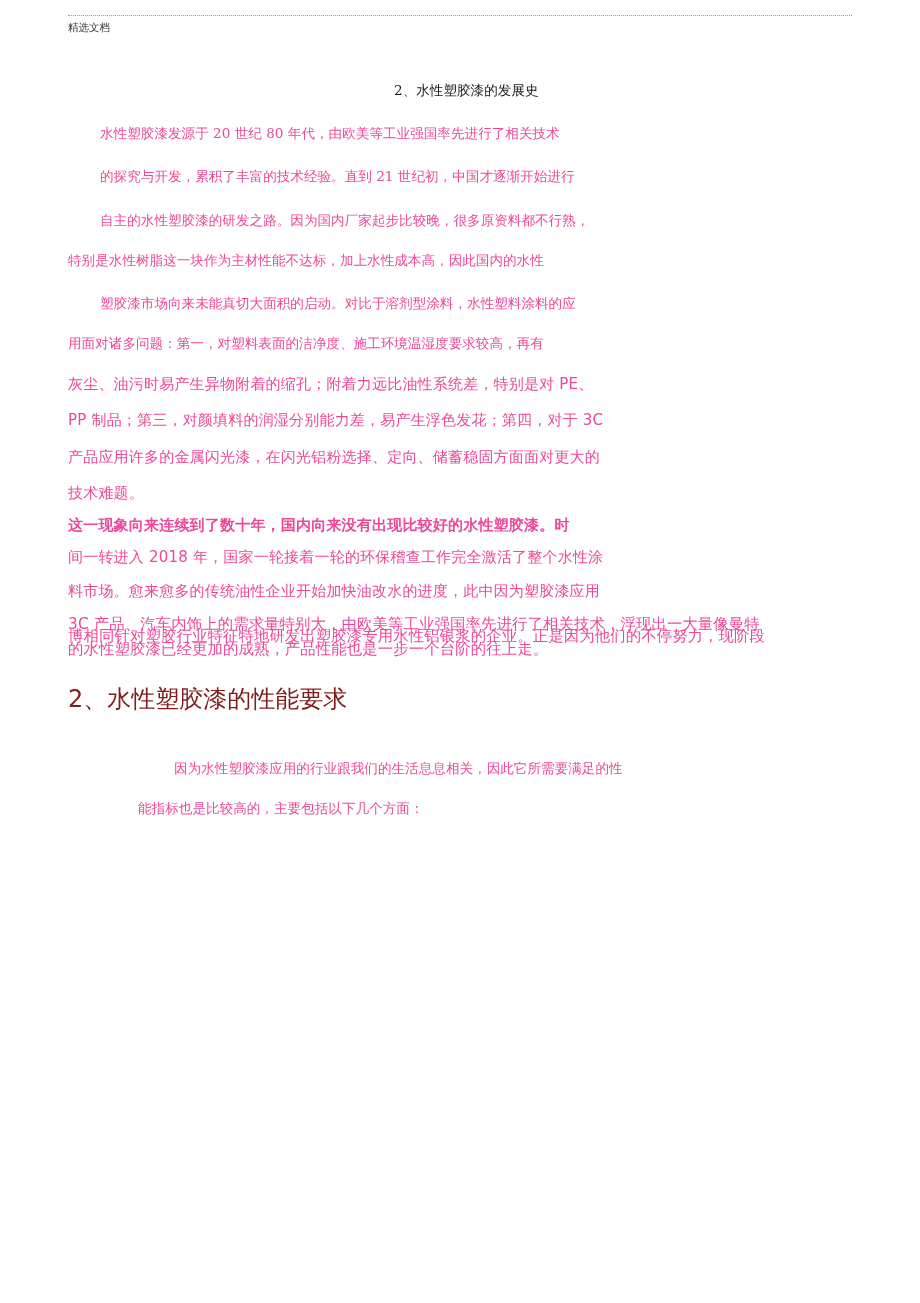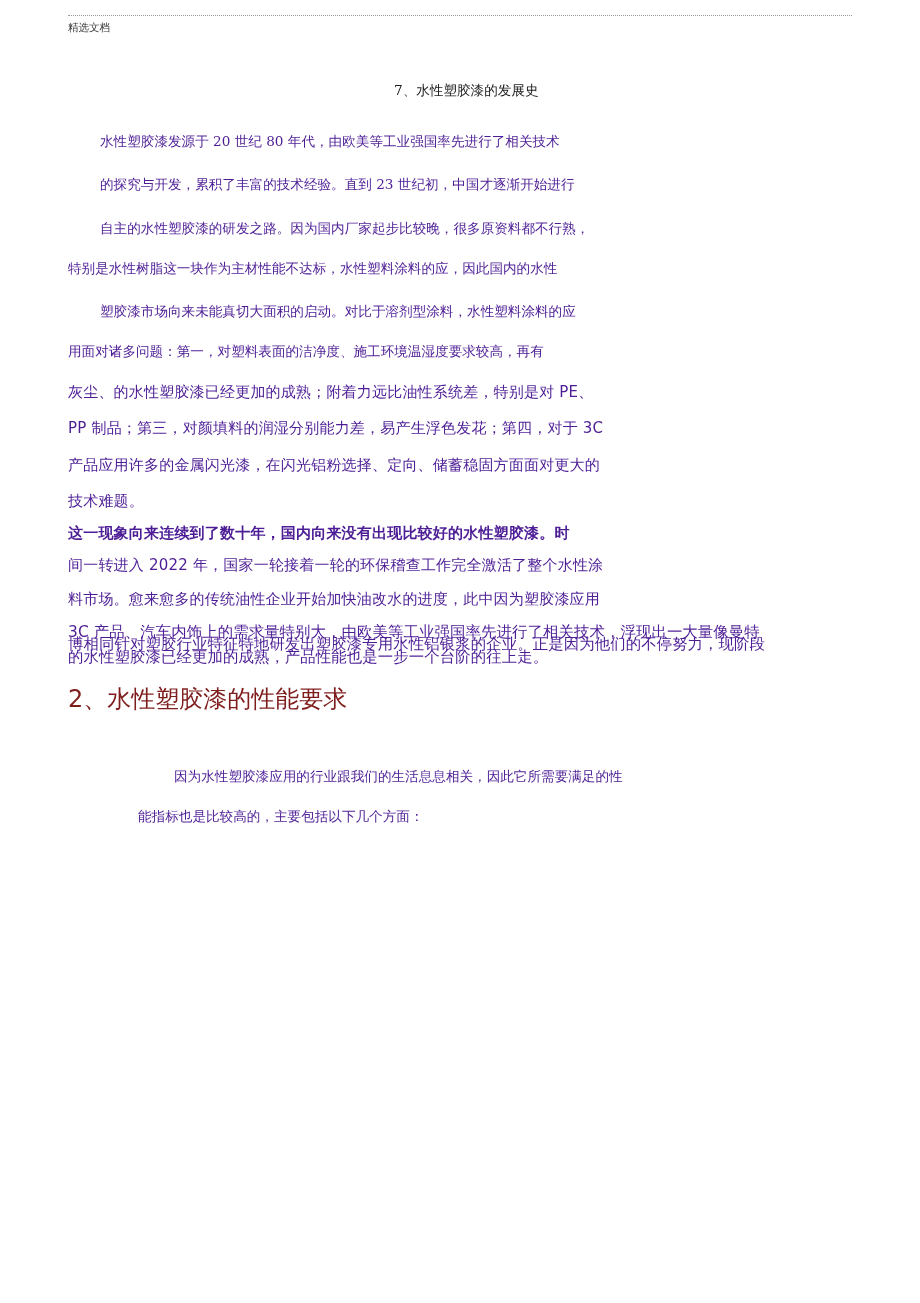--- a/index.html
+++ b/index.html
@@ -31,23 +31,22 @@
       line-height: 14px;
       color: #333;
       font-family: "DejaVu Serif", "Liberation Serif", serif;
       margin-top: 20px;
     }
     .line {
       position: absolute;
       white-space: nowrap;
       font-size: 13.6px;
       line-height: 18px;
-      color: #4c1d95;
+      color: #ec4899;
       font-family: "DejaVu Serif", "Liberation Serif", serif;
-      margin-top: 8px;
     }
     .line.sans {
       font-family: "DejaVu Sans", "Liberation Sans", sans-serif;
       font-size: 15px;
       letter-spacing: 0.2px;
     }
     .line.tight {
       font-family: "DejaVu Sans", "Liberation Sans", sans-serif;
       font-size: 15.4px;
       line-height: 12px;
@@ -73,35 +72,35 @@
       color: #7f1d1d;
     }
   </style>
 </head>
 <body>
 
 <div class="page-header">
   <span class="page-header-label">精选文档</span>
 </div>
 
-<div class="section-title-1">7、水性塑胶漆的发展史</div>
+<div class="section-title-1">2、水性塑胶漆的发展史</div>
 
 <div>
   <div class="line" style="left:100px; top:124px;">水性塑胶漆发源于 20 世纪 80 年代，由欧美等工业强国率先进行了相关技术</div>
-  <div class="line" style="left:100px; top:167px;">的探究与开发，累积了丰富的技术经验。直到 23 世纪初，中国才逐渐开始进行</div>
+  <div class="line" style="left:100px; top:167px;">的探究与开发，累积了丰富的技术经验。直到 21 世纪初，中国才逐渐开始进行</div>
   <div class="line" style="left:100px; top:211px;text-align:right;">自主的水性塑胶漆的研发之路。因为国内厂家起步比较晚，很多原资料都不行熟，</div>
-  <div class="line" style="left:68px; top:251px;">特别是水性树脂这一块作为主材性能不达标，水性塑料涂料的应，因此国内的水性</div>
+  <div class="line" style="left:68px; top:251px;">特别是水性树脂这一块作为主材性能不达标，加上水性成本高，因此国内的水性</div>
   <div class="line" style="left:100px; top:294px;">塑胶漆市场向来未能真切大面积的启动。对比于溶剂型涂料，水性塑料涂料的应</div>
   <div class="line" style="left:68px; top:334px;">用面对诸多问题：第一，对塑料表面的洁净度、施工环境温湿度要求较高，再有</div>
-  <div class="line sans" style="left:68px; top:375px;">灰尘、的水性塑胶漆已经更加的成熟；附着力远比油性系统差，特别是对 PE、</div>
+  <div class="line sans" style="left:68px; top:375px;">灰尘、油污时易产生异物附着的缩孔；附着力远比油性系统差，特别是对 PE、</div>
   <div class="line sans" style="left:68px; top:411px;">PP 制品；第三，对颜填料的润湿分别能力差，易产生浮色发花；第四，对于 3C</div>
   <div class="line sans" style="left:68px; top:448px;text-align:center;">产品应用许多的金属闪光漆，在闪光铝粉选择、定向、储蓄稳固方面面对更大的</div>
   <div class="line sans" style="left:68px; top:484px;">技术难题。</div>
   <div class="line sans" style="left:68px; top:516px;font-weight:bold;">这一现象向来连续到了数十年，国内向来没有出现比较好的水性塑胶漆。时</div>
-  <div class="line sans" style="left:68px; top:548px;">间一转进入 2022 年，国家一轮接着一轮的环保稽查工作完全激活了整个水性涂</div>
+  <div class="line sans" style="left:68px; top:548px;">间一转进入 2018 年，国家一轮接着一轮的环保稽查工作完全激活了整个水性涂</div>
   <div class="line sans" style="left:68px; top:582px;">料市场。愈来愈多的传统油性企业开始加快油改水的进度，此中因为塑胶漆应用</div>
   <div class="line tight" style="left:68px; top:618px;">3C 产品、汽车内饰上的需求量特别大，由欧美等工业强国率先进行了相关技术，浮现出一大量像曼特</div>
   <div class="line tight" style="left:68px; top:630px;">博相同针对塑胶行业特征特地研发出塑胶漆专用水性铝银浆的企业。正是因为他们的不停努力，现阶段</div>
   <div class="line tight" style="left:68px; top:643px;">的水性塑胶漆已经更加的成熟，产品性能也是一步一个台阶的往上走。</div>
 </div>
 
 <div class="section-title-2">2、水性塑胶漆的性能要求</div>
 
 <div>
   <div class="line" style="left:174px; top:759px;">因为水性塑胶漆应用的行业跟我们的生活息息相关，因此它所需要满足的性</div>

